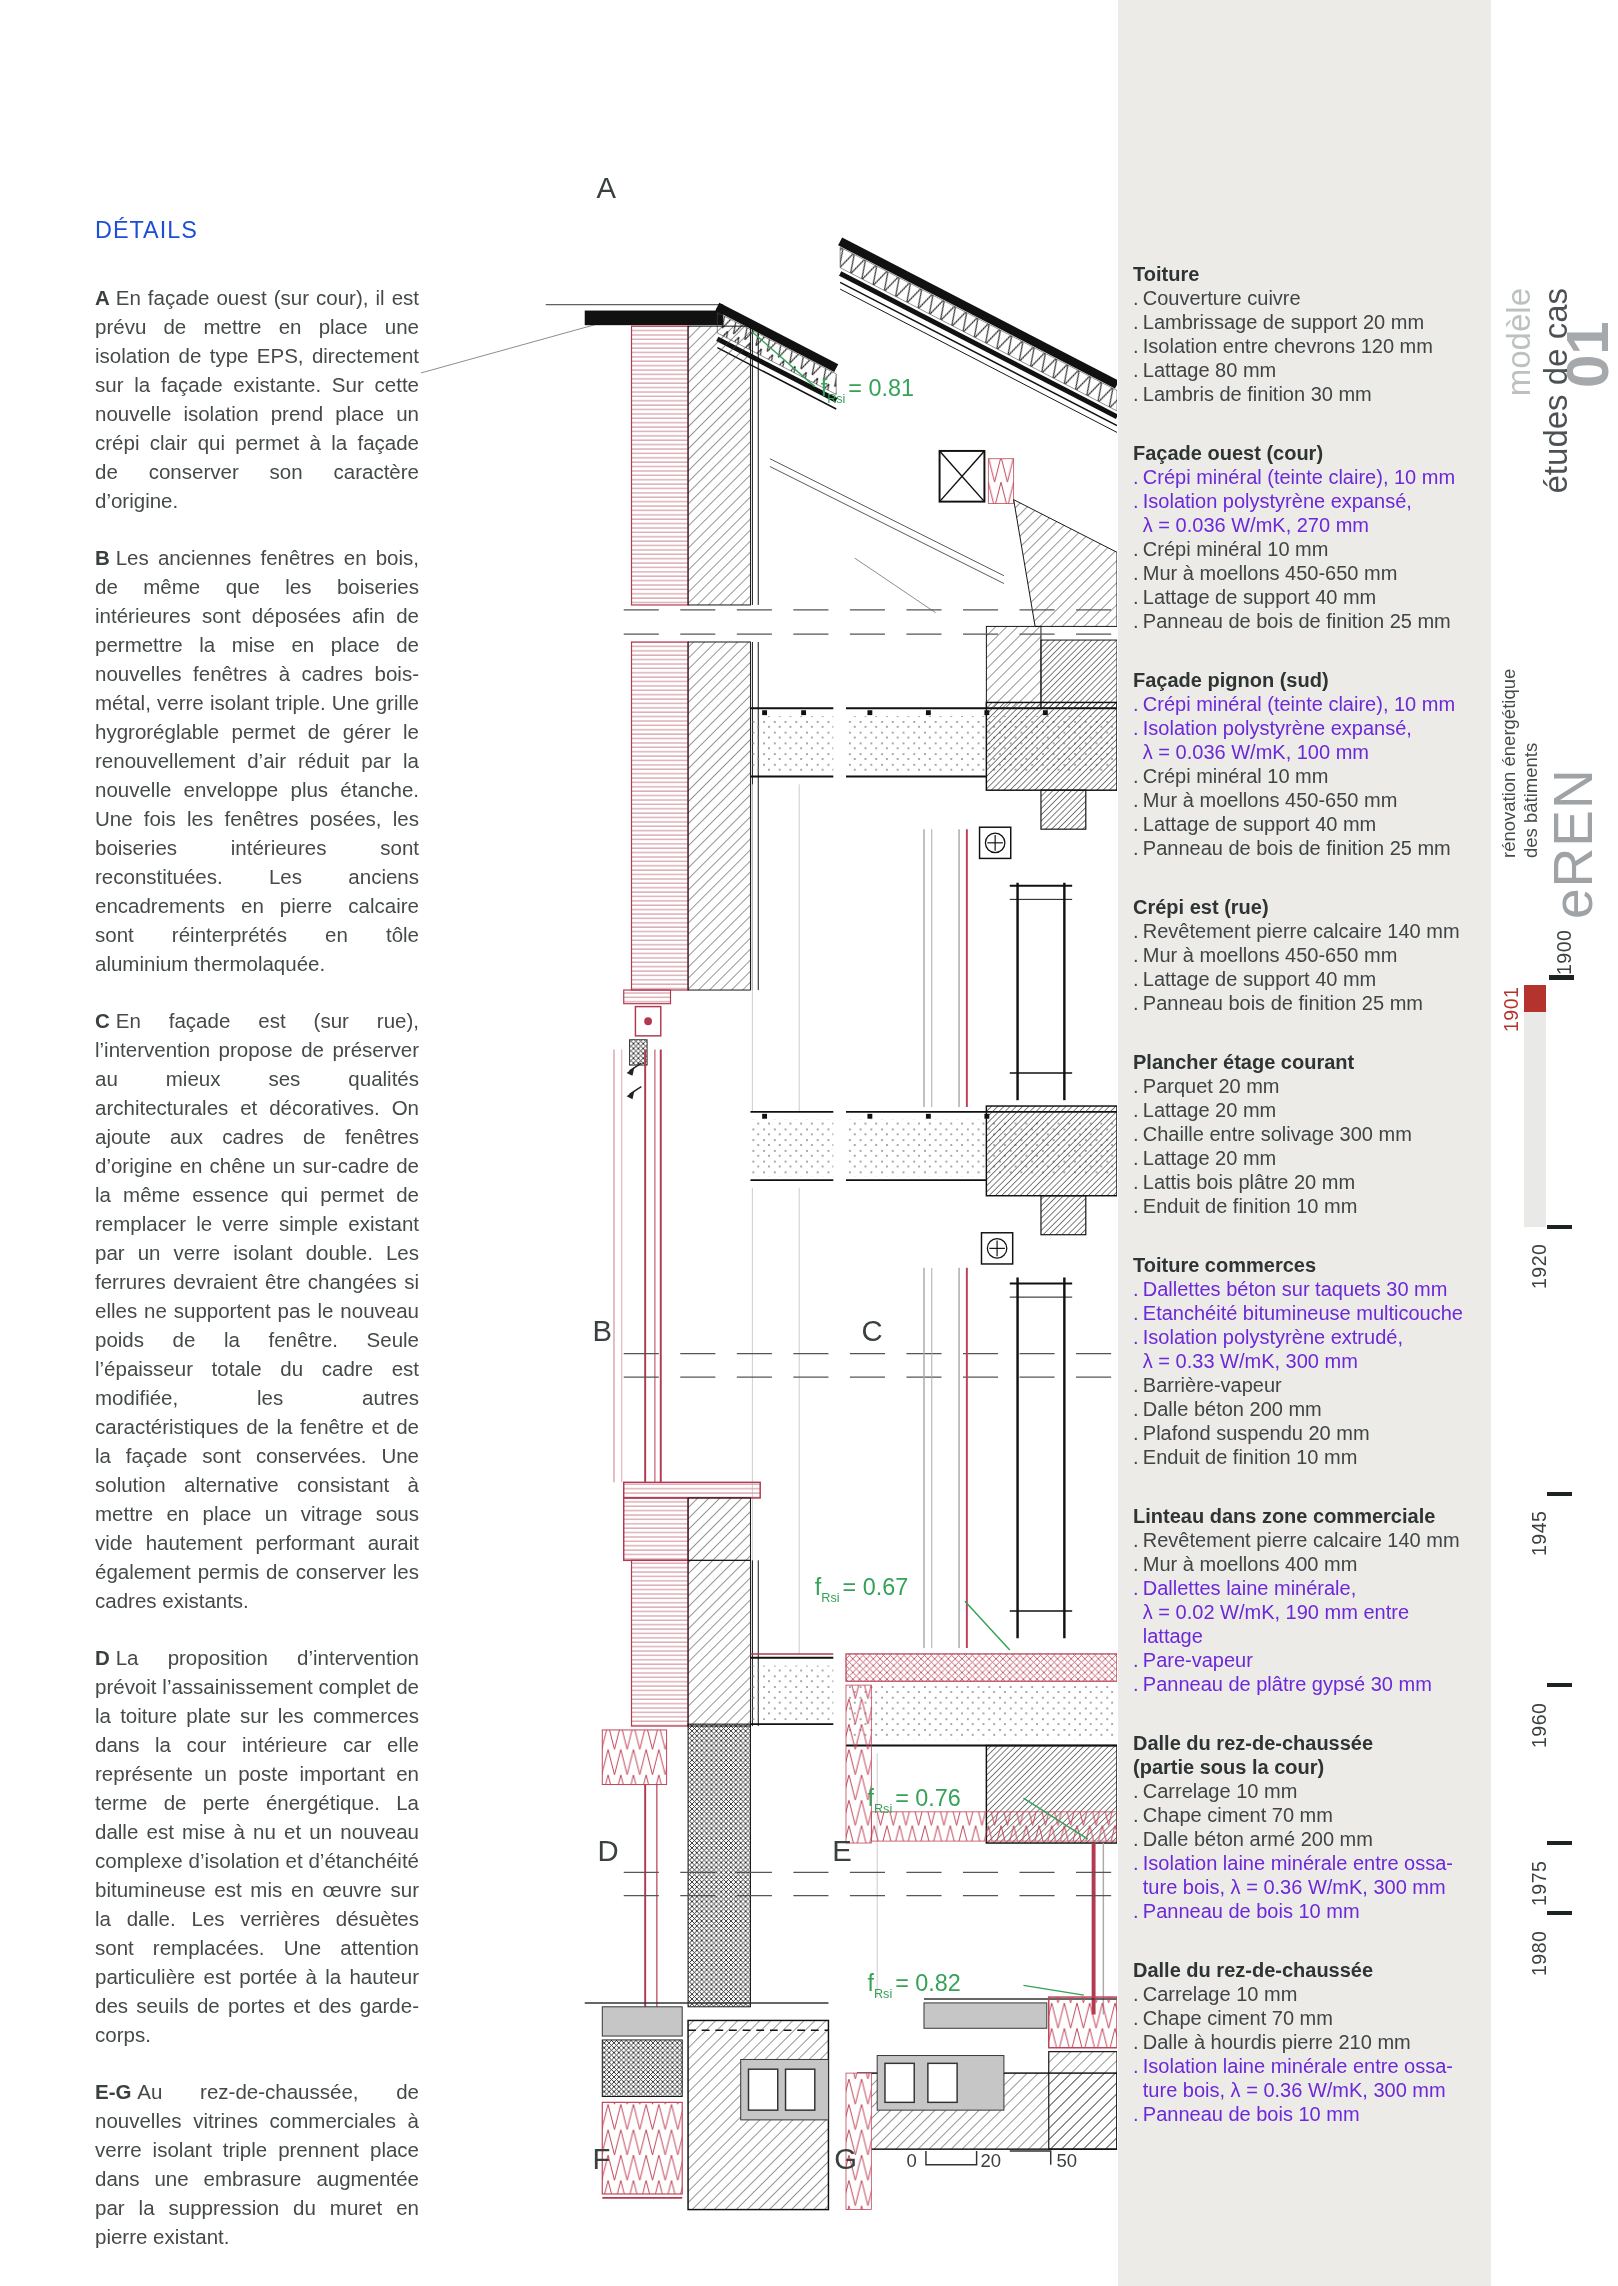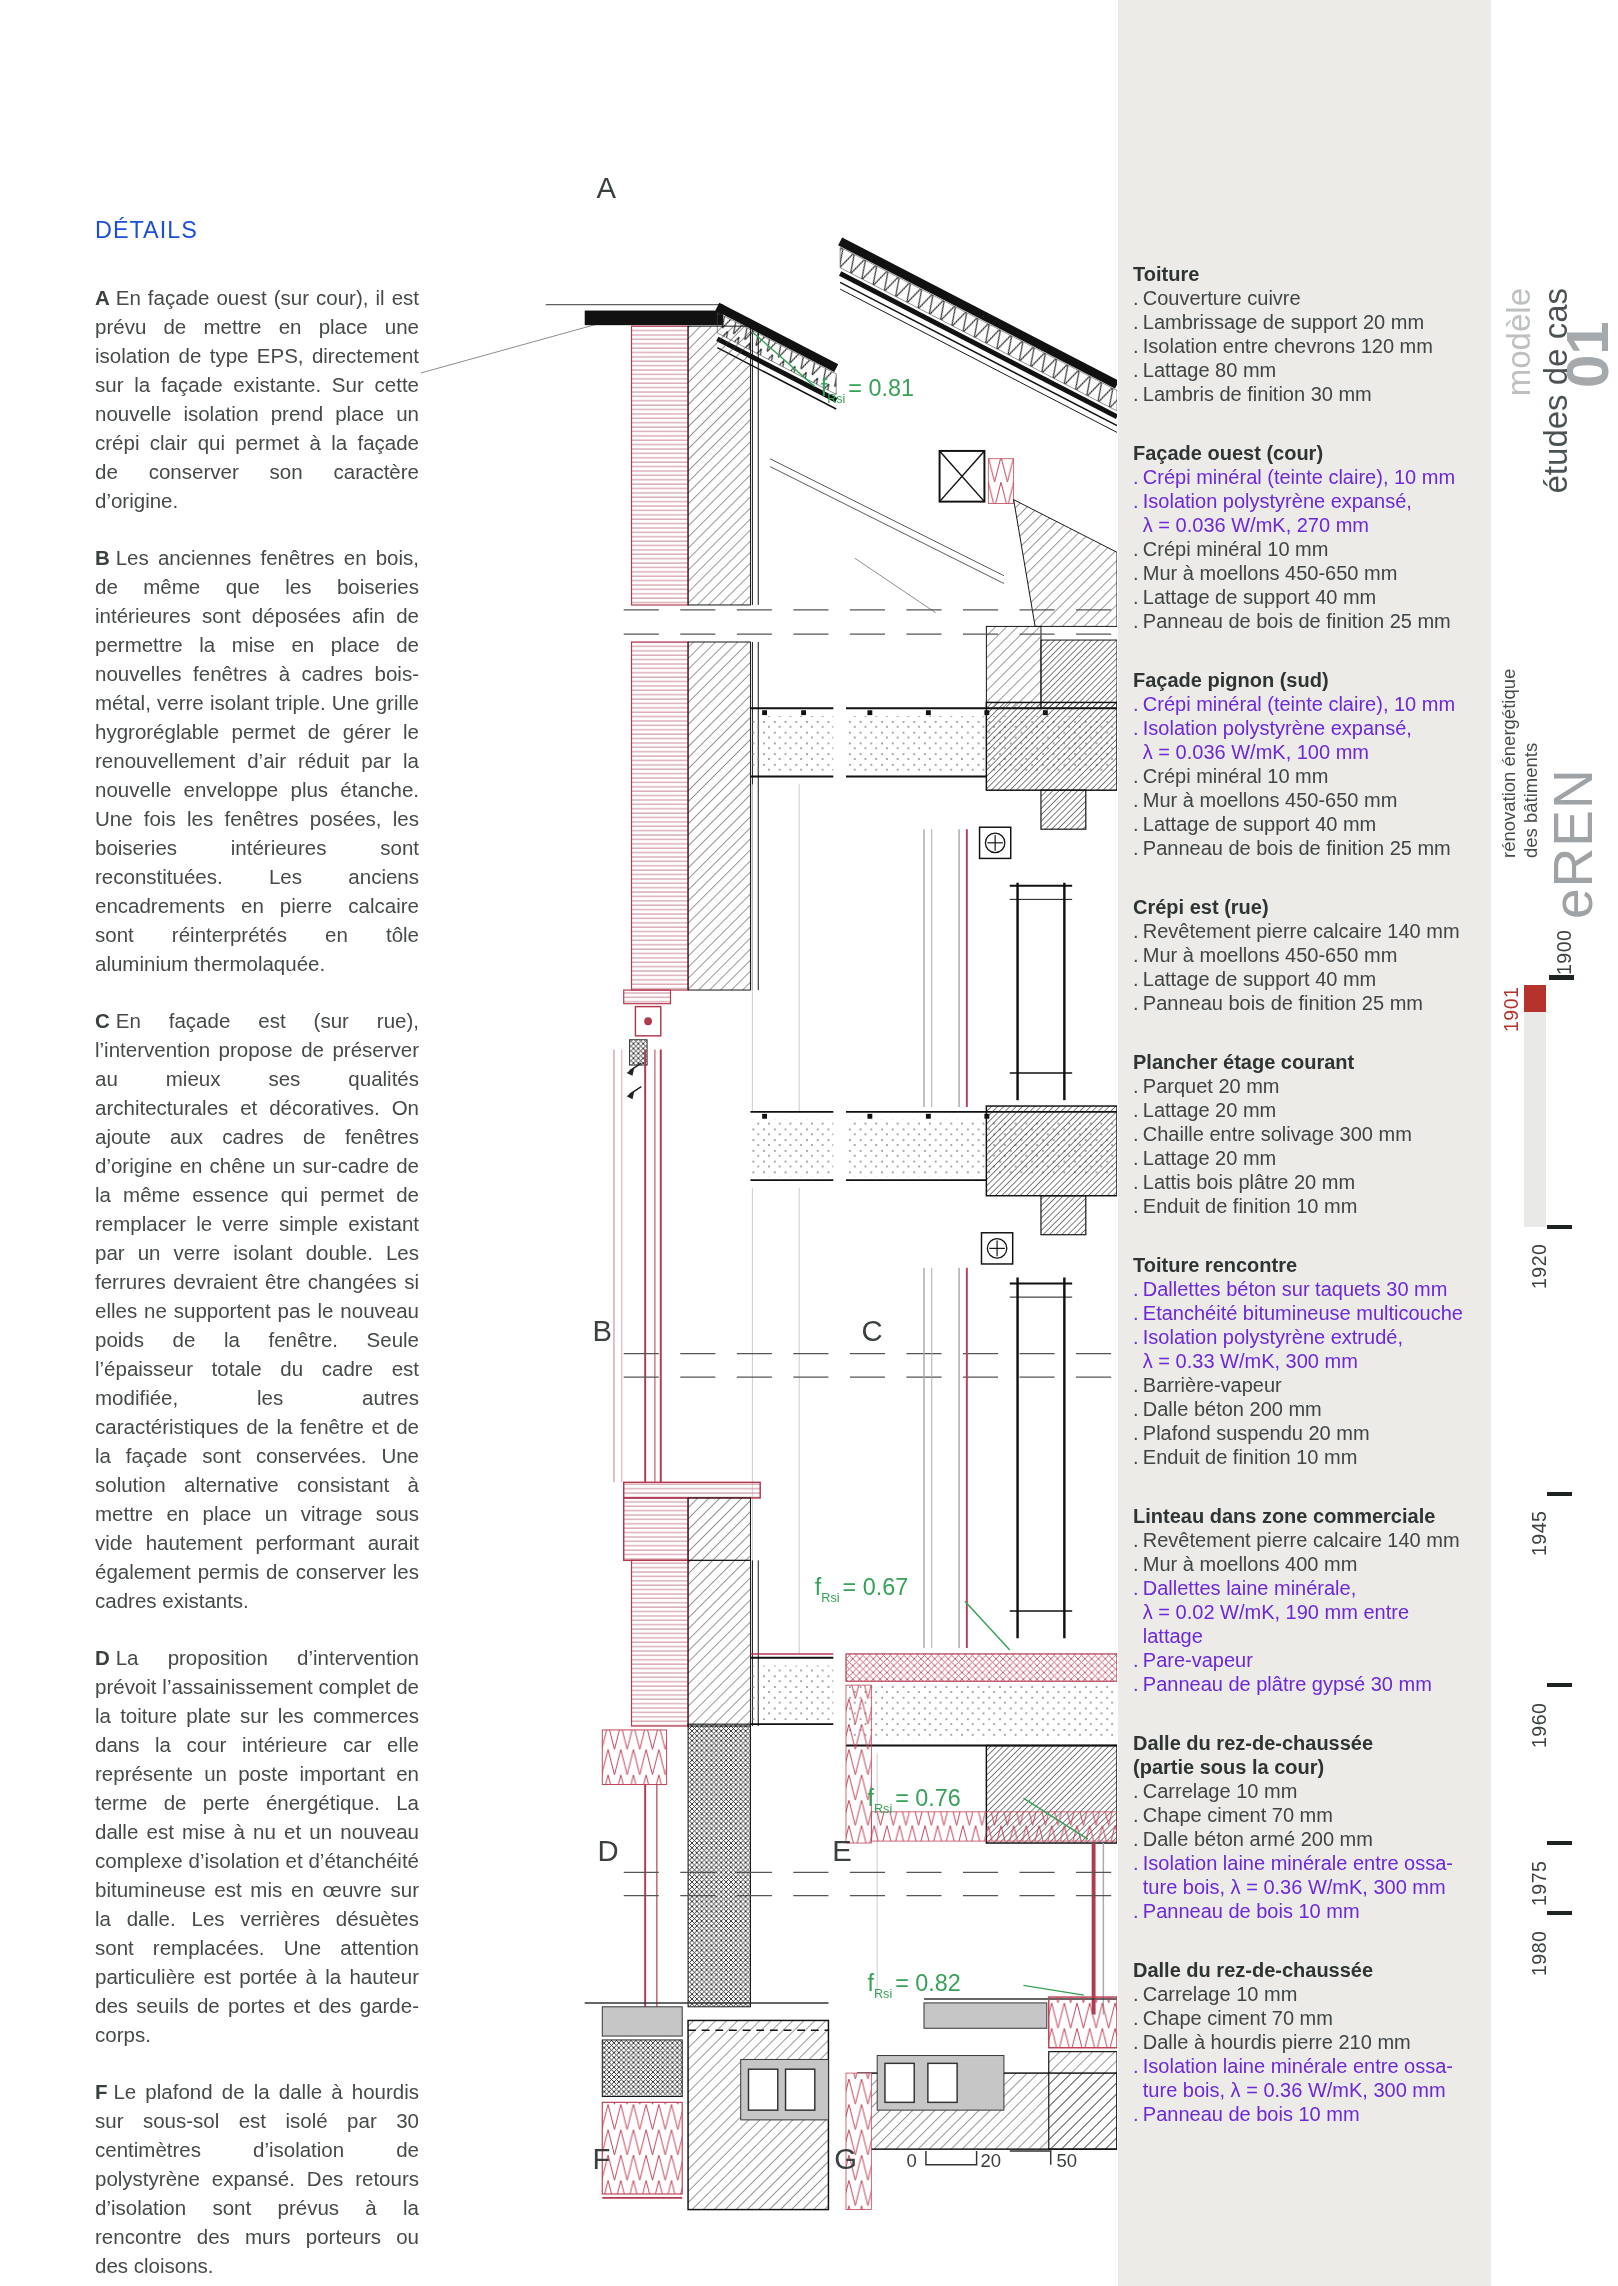--- a/index.html
+++ b/index.html
@@ -36,20 +36,21 @@
 <div id="page">
 
   <div id="graypanel"></div>
 
   <div id="leftcol">
     <div class="head">DÉTAILS</div>
     <p class="para"><span class="plab">A</span><span>En façade ouest (sur cour), il est prévu de mettre en place une isolation de type EPS, directement sur la façade existante. Sur cette nouvelle isolation prend place un crépi clair qui permet à la façade de conserver son caractère d’origine.</span></p>
     <p class="para"><span class="plab">B</span><span>Les anciennes fenêtres en bois, de même que les boiseries intérieures sont déposées afin de permettre la mise en place de nouvelles fenêtres à cadres bois-métal, verre isolant triple. Une grille hygroréglable permet de gérer le renouvellement d’air réduit par la nouvelle enveloppe plus étanche. Une fois les fenêtres posées, les boiseries intérieures sont reconstituées. Les anciens encadrements en pierre calcaire sont réinterprétés en tôle aluminium thermolaquée.</span></p>
     <p class="para"><span class="plab">C</span><span>En façade est (sur rue), l’intervention propose de préserver au mieux ses qualités architecturales et décoratives. On ajoute aux cadres de fenêtres d’origine en chêne un sur-cadre de la même essence qui permet de remplacer le verre simple existant par un verre isolant double. Les ferrures devraient être changées si elles ne supportent pas le nouveau poids de la fenêtre. Seule l’épaisseur totale du cadre est modifiée, les autres caractéristiques de la fenêtre et de la façade sont conservées. Une solution alternative consistant à mettre en place un vitrage sous vide hautement performant aurait également permis de conserver les cadres existants.</span></p>
     <p class="para"><span class="plab">D</span><span>La proposition d’intervention prévoit l’assainissement complet de la toiture plate sur les commerces dans la cour intérieure car elle représente un poste important en terme de perte énergétique. La dalle est mise à nu et un nouveau complexe d’isolation et d’étanchéité bitumineuse est mis en œuvre sur la dalle. Les verrières désuètes sont remplacées. Une attention particulière est portée à la hauteur des seuils de portes et des garde-corps.</span></p>
+    <p class="para"><span class="plab">E-G</span><span>Au rez-de-chaussée, de nouvelles vitrines commerciales à verre isolant triple prennent place dans une embrasure augmentée par la suppression du muret en pierre existant.</span></p>
     <p class="para"><span class="plab">F</span><span>Le plafond de la dalle à hourdis sur sous-sol est isolé par 30 centimètres d’isolation de polystyrène expansé. Des retours d’isolation sont prévus à la rencontre des murs porteurs ou des cloisons.</span></p>
   </div>
 
   <svg style="position:absolute;left:419px;top:166px;" width="698" height="2077" viewBox="430 170 716 2130">
     <defs>
       <pattern id="hatch" width="8" height="8" patternUnits="userSpaceOnUse" patternTransform="rotate(45)">
           <line x1="0" y1="0" x2="0" y2="8" stroke="#3a3a3a" stroke-width="1.1"></line>
         </pattern>
       <pattern id="hatchD" width="4.5" height="4.5" patternUnits="userSpaceOnUse" patternTransform="rotate(45)">
           <line x1="0" y1="0" x2="0" y2="4.5" stroke="#222" stroke-width="1.2"></line>
@@ -353,21 +354,21 @@
       <div>
           <div class="spec-line"><span class="dot">.</span><span>Parquet 20 mm</span></div>
           <div class="spec-line"><span class="dot">.</span><span>Lattage 20 mm</span></div>
           <div class="spec-line"><span class="dot">.</span><span>Chaille entre solivage 300 mm</span></div>
           <div class="spec-line"><span class="dot">.</span><span>Lattage 20 mm</span></div>
           <div class="spec-line"><span class="dot">.</span><span>Lattis bois plâtre 20 mm</span></div>
           <div class="spec-line"><span class="dot">.</span><span>Enduit de finition 10 mm</span></div>
         </div>
     </div>
     <div class="spec-section">
-      <div class="spec-h">Toiture rencontre</div>
+      <div class="spec-h">Toiture commerces</div>
       <div>
           <div class="spec-line red"><span class="dot">.</span><span>Dallettes béton sur taquets 30 mm</span></div>
           <div class="spec-line red"><span class="dot">.</span><span>Etanchéité bitumineuse multicouche</span></div>
           <div class="spec-line red"><span class="dot">.</span><span>Isolation polystyrène extrudé,</span></div>
           <div class="spec-line red"><span class="dot"></span><span>λ = 0.33 W/mK, 300 mm</span></div>
           <div class="spec-line"><span class="dot">.</span><span>Barrière-vapeur</span></div>
           <div class="spec-line"><span class="dot">.</span><span>Dalle béton 200 mm</span></div>
           <div class="spec-line"><span class="dot">.</span><span>Plafond suspendu 20 mm</span></div>
           <div class="spec-line"><span class="dot">.</span><span>Enduit de finition 10 mm</span></div>
         </div>

